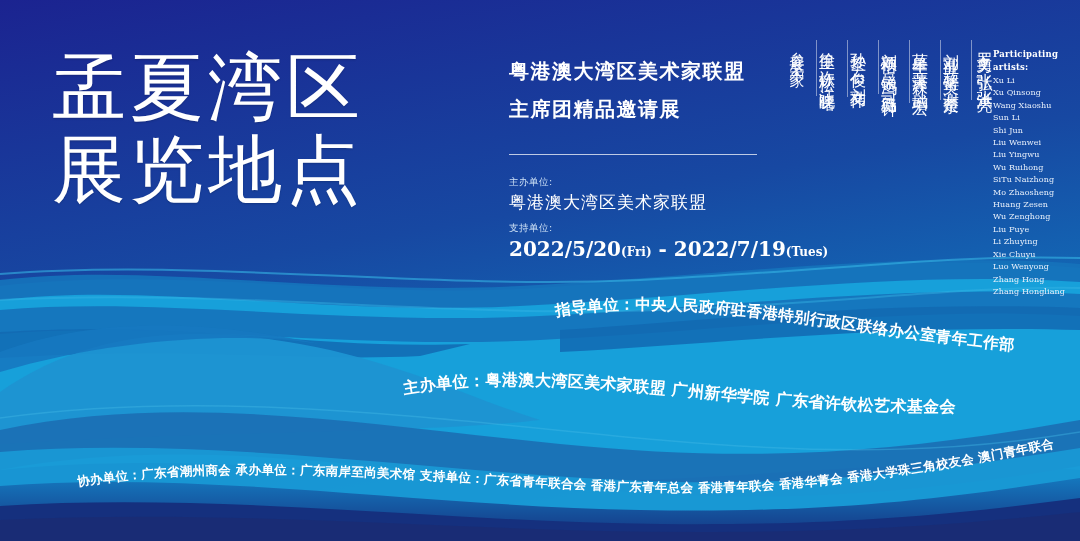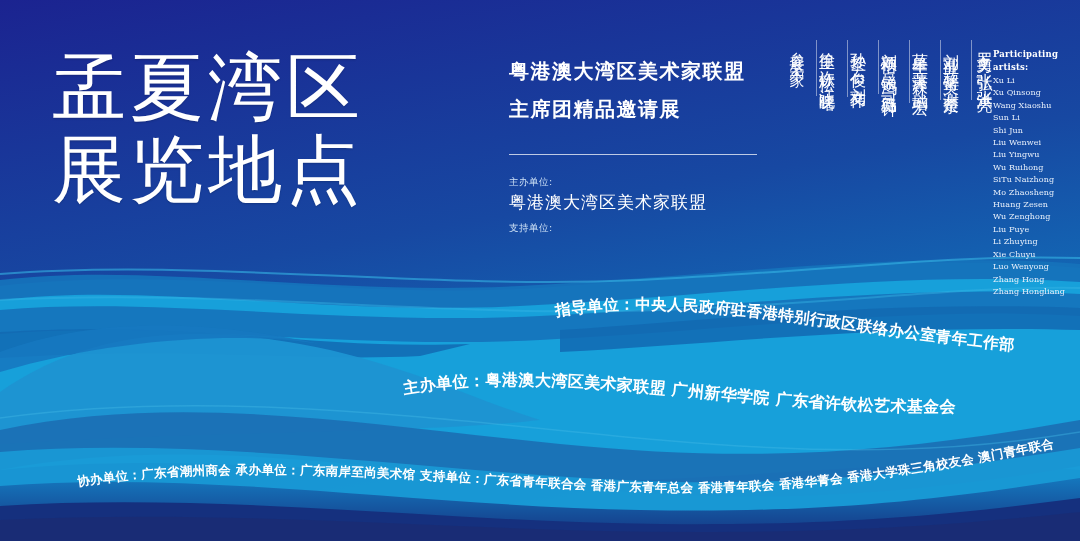--- a/index.html
+++ b/index.html
@@ -135,20 +135,23 @@
   </div>
 
   <div class="info-block">
     <div class="info-head">粤港澳大湾区美术家联盟</div>
     <div class="info-head">主席团精品邀请展</div>
     <div class="rule"></div>
     <div class="lbl">主办单位:</div>
     <div class="venue">粤港澳大湾区美术家联盟</div>
     <div class="datespace"></div>
     <div class="lbl">支持单位:</div>
+    <div class="dates">
+      <span>2022/5/20</span><span class="dow">(Fri)</span><span> - </span><span>2022/7/19</span><span class="dow">(Tues)</span>
+    </div>
   </div>
 
   <div class="vcols" id="vcols">
       <div class="vcol">
         <div class="vname">罗文勇</div>
         <div class="vname">张弘</div>
         <div class="vname">张洪亮</div>
       </div>
       <div class="vcol">
         <div class="vname">刘富业</div>

